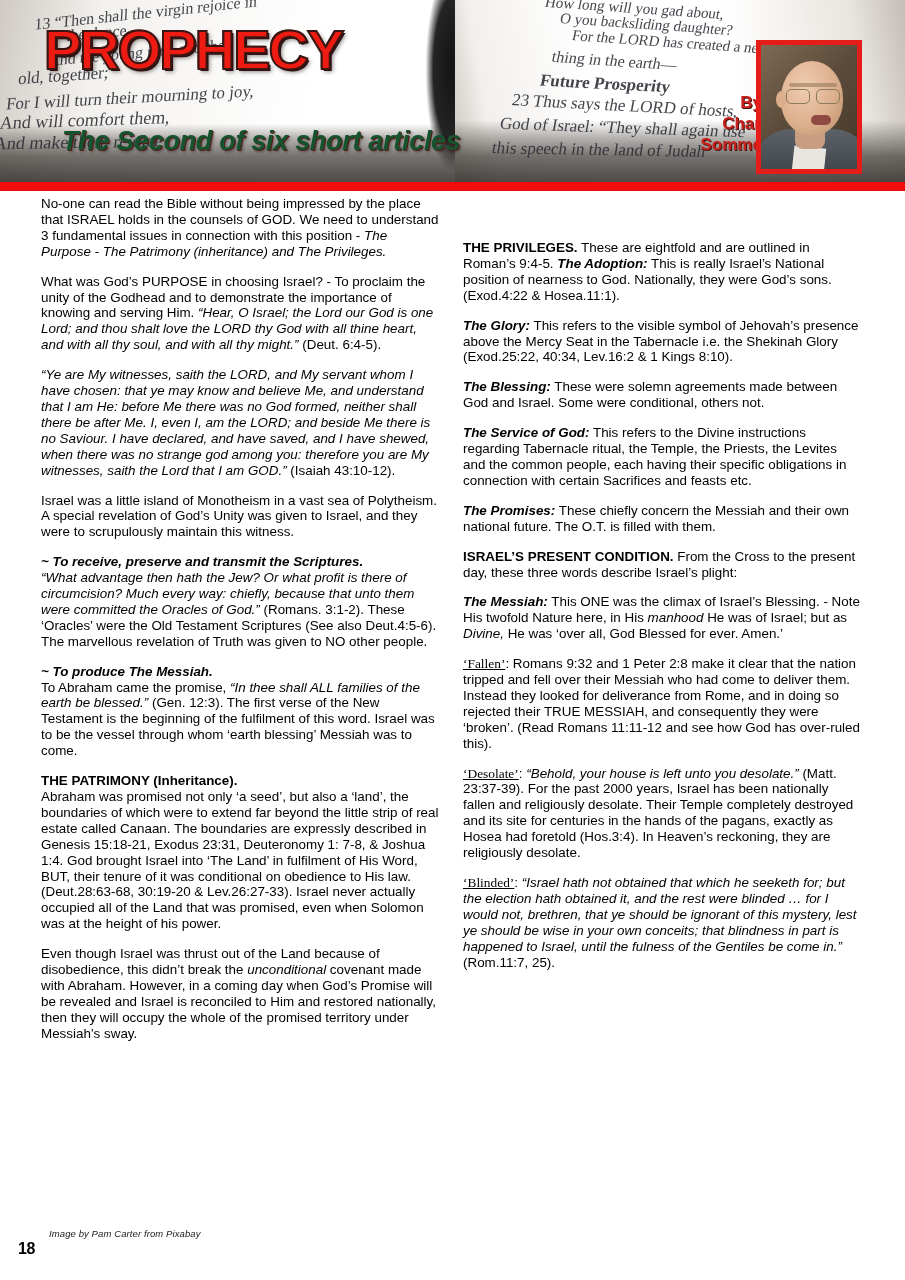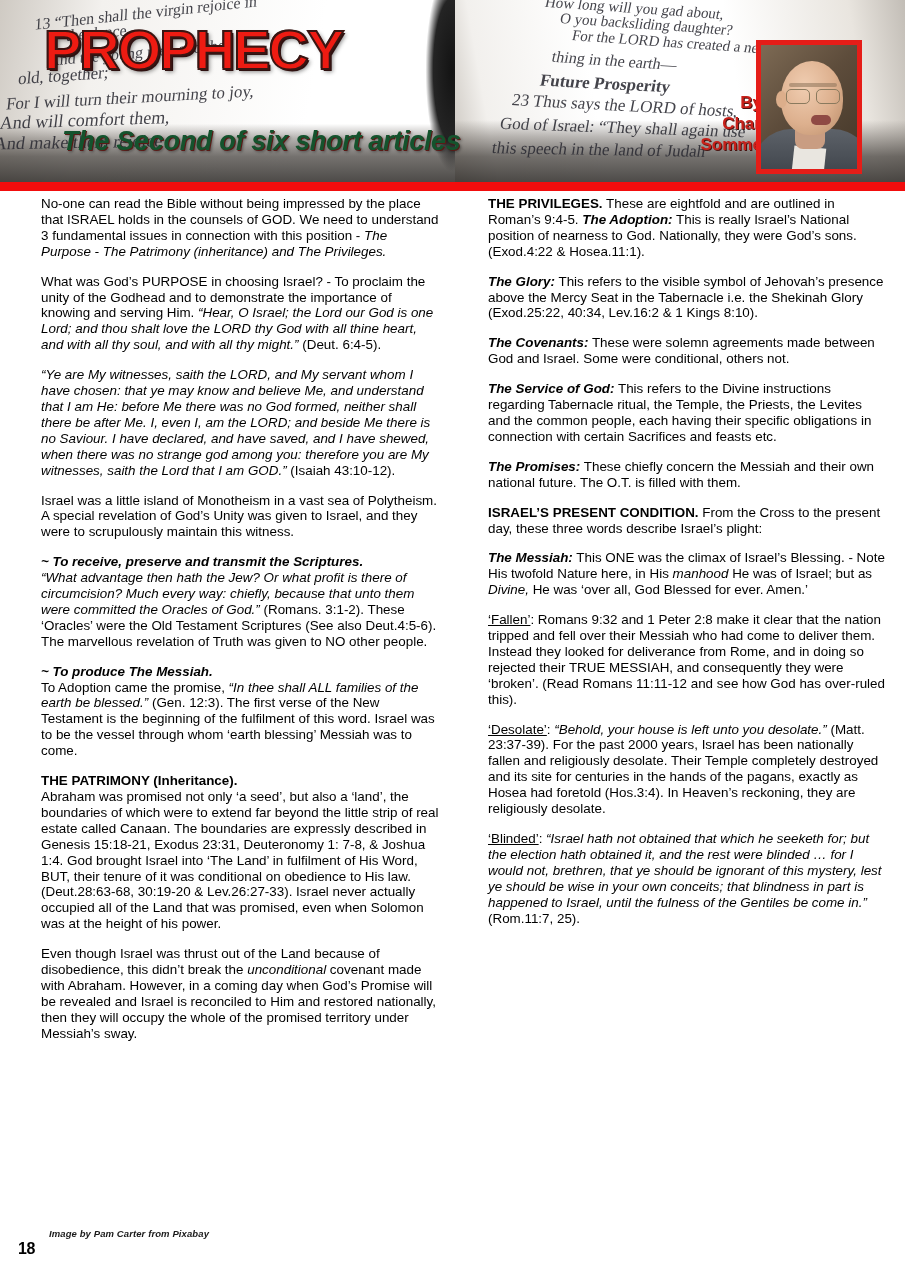--- a/index.html
+++ b/index.html
@@ -187,37 +187,37 @@
   .col {
     position: absolute;
     top: 0;
     width: 398px;
     font-size: 13.4px;
     line-height: 15.9px;
     color: #000;
     text-align: left;
   }
   .col-left  { left: 41px; }
-  .col-right { left: 488px; }
+  .col-right { left: 463px; margin-top: 44px; }
 
   .para { margin: 0 0 14px 0; }
   .para.nogap { margin-bottom: 0; }
   .i  { font-style: italic; }
   .b  { font-weight: 700; }
   .bi { font-weight: 700; font-style: italic; }
-  .u  { text-decoration: underline; }
+  .u  { text-decoration: underline; font-family: Liberation Serif, serif; }
 
   
   .credit {
     position: absolute;
     left: 49px;
     top: 1228px;
     font-size: 9.5px;
     font-style: italic;
-    font-weight: 700;
+    font-weight: 400;
     color: #1a1a1a;
     letter-spacing: .1px;
   }
   .pagenum {
     position: absolute;
     left: 18px;
     top: 1240px;
     font-size: 16px;
     font-weight: 700;
     color: #000;
@@ -282,35 +282,35 @@
     <p class="para"><span>What was God’s PURPOSE in choosing Israel? - To proclaim the unity of  the Godhead and to demonstrate the importance of knowing and serving Him. </span><span class="i">“Hear, O Israel; the Lord our God is one Lord; and thou shalt love the LORD thy God with all thine heart, and with all thy soul, and with all thy might.”</span><span> (Deut. 6:4-5).</span></p>
 
     <p class="para"><span class="i">“Ye are My witnesses, saith the LORD, and My servant whom I have chosen: that ye may know and believe Me, and understand that I am He: before Me there was no God formed, neither shall there be after Me. I, even I, am the LORD; and beside Me there is no Saviour. I have declared, and have saved, and I have shewed, when there was no strange god among you: therefore you are My witnesses, saith the Lord that I am GOD.”</span><span> (Isaiah 43:10-12).</span></p>
 
     <p class="para">Israel was a little island of Monotheism in a vast sea of Polytheism. A special revelation of God’s Unity was given to Israel, and they were to scrupulously maintain this witness.</p>
 
     <p class="para nogap"><span class="bi">~ To receive, preserve and transmit the Scriptures.</span></p>
     <p class="para"><span class="i">“What advantage then hath the Jew? Or what profit is there of circumcision? Much every way: chiefly, because that unto them were committed the Oracles of God.”</span><span> (Romans.  3:1-2). These ‘Oracles’ were the Old Testament Scriptures (See also Deut.4:5-6). The marvellous revelation of Truth was given to NO other people.</span></p>
 
     <p class="para nogap"><span class="bi">~ To produce The Messiah.</span></p>
-    <p class="para"><span>To Adoption came the promise, </span><span class="i">“In thee shall ALL families of the earth be blessed.”</span><span> (Gen. 12:3). The first verse of the New Testament is the beginning of the fulfilment of this word. Israel was to be the vessel through whom ‘earth blessing’ Messiah was to come.</span></p>
+    <p class="para"><span>To Abraham came the promise, </span><span class="i">“In thee shall ALL families of the earth be blessed.”</span><span> (Gen. 12:3). The first verse of the New Testament is the beginning of the fulfilment of this word. Israel was to be the vessel through whom ‘earth blessing’ Messiah was to come.</span></p>
 
     <p class="para nogap"><span class="b">THE PATRIMONY (Inheritance).</span></p>
     <p class="para">Abraham was promised not only ‘a seed’, but also a ‘land’, the boundaries of which were to extend far beyond the little strip of real estate called Canaan. The boundaries are expressly described in Genesis 15:18-21, Exodus 23:31, Deuteronomy 1: 7-8, &amp; Joshua 1:4. God brought Israel into ‘The Land’ in fulfilment of His Word, BUT, their tenure of it was conditional on obedience to His law. (Deut.28:63-68, 30:19-20 &amp; Lev.26:27-33). Israel never actually occupied all of the Land that was promised, even when Solomon was at the height of his power.</p>
 
     <p class="para"><span>Even though Israel was thrust out of the Land because of disobedience, this didn’t break the </span><span class="i">unconditional</span><span> covenant made with Abraham. However, in a coming day when God’s Promise will be revealed and Israel is reconciled to Him and restored nationally, then they will occupy the whole of the promised territory under Messiah’s sway.</span></p>
   </div>
 
   <div class="col col-right">
 
     <p class="para"><span class="b">THE PRIVILEGES.</span><span> These are eightfold and are outlined in Roman’s 9:4-5. </span><span class="bi">The Adoption:</span><span> This is really Israel’s National position of nearness to God. Nationally, they were God’s sons. (Exod.4:22 &amp; Hosea.11:1).</span></p>
 
     <p class="para"><span class="bi">The Glory:</span><span> This refers to the visible symbol of Jehovah’s presence above the Mercy Seat in the Tabernacle i.e. the Shekinah Glory (Exod.25:22, 40:34, Lev.16:2 &amp; 1 Kings 8:10).</span></p>
 
-    <p class="para"><span class="bi">The Covenants:</span><span> These were solemn agreements made between God and Israel. Some were conditional, others not.</span></p>
+    <p class="para"><span class="bi">The Blessing:</span><span> These were solemn agreements made between God and Israel. Some were conditional, others not.</span></p>
 
 
     <p class="para"><span class="bi">The Service of God:</span><span> This refers to the Divine instructions regarding Tabernacle ritual, the Temple, the Priests, the Levites and the common people, each having their specific obligations in connection with certain Sacrifices and feasts etc.</span></p>
 
     <p class="para"><span class="bi">The Promises:</span><span> These chiefly concern the Messiah and their own national future. The O.T. is filled with them.</span></p>
 
 
     <p class="para"><span class="b">ISRAEL’S PRESENT CONDITION.</span><span> From the Cross to the present day, these three words describe Israel’s plight:</span></p>
 
     <p class="para"><span class="bi">The Messiah:</span><span> This ONE was the climax of Israel’s Blessing. - Note His twofold Nature here, in His </span><span class="i">manhood</span><span> He was of Israel; but as </span><span class="i">Divine,</span><span> He was ‘over all, God Blessed for ever. Amen.’</span></p>

